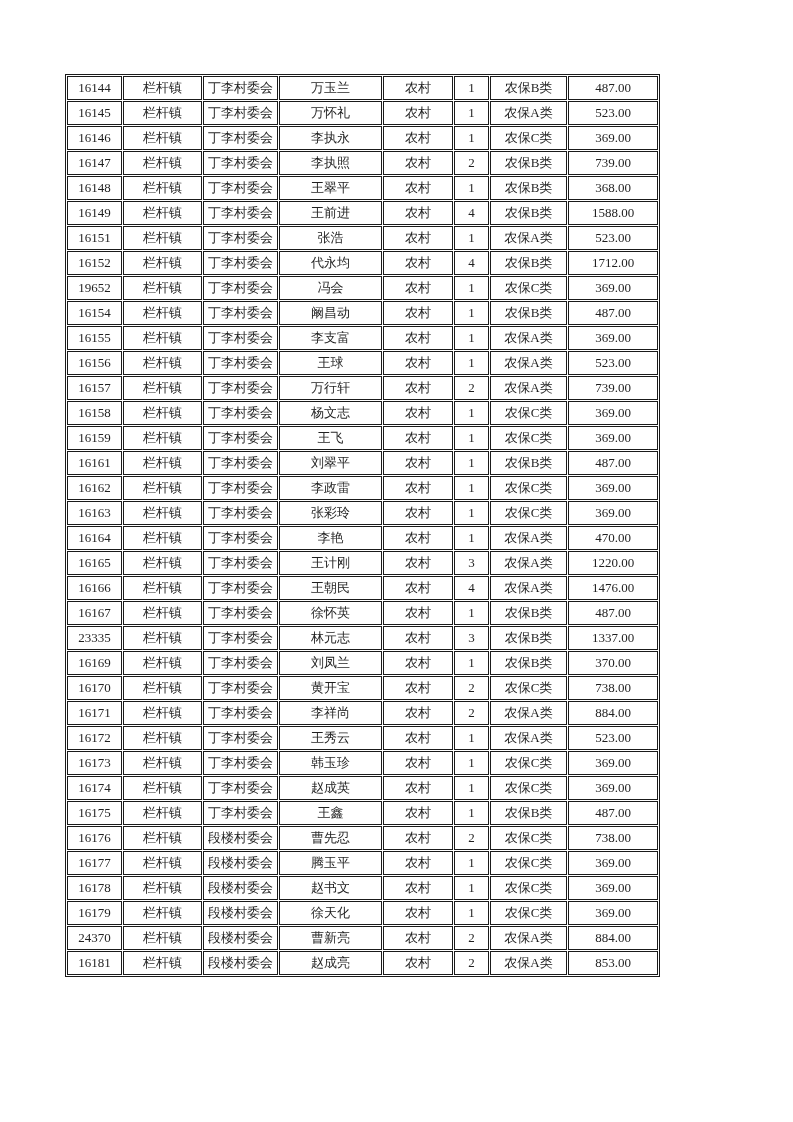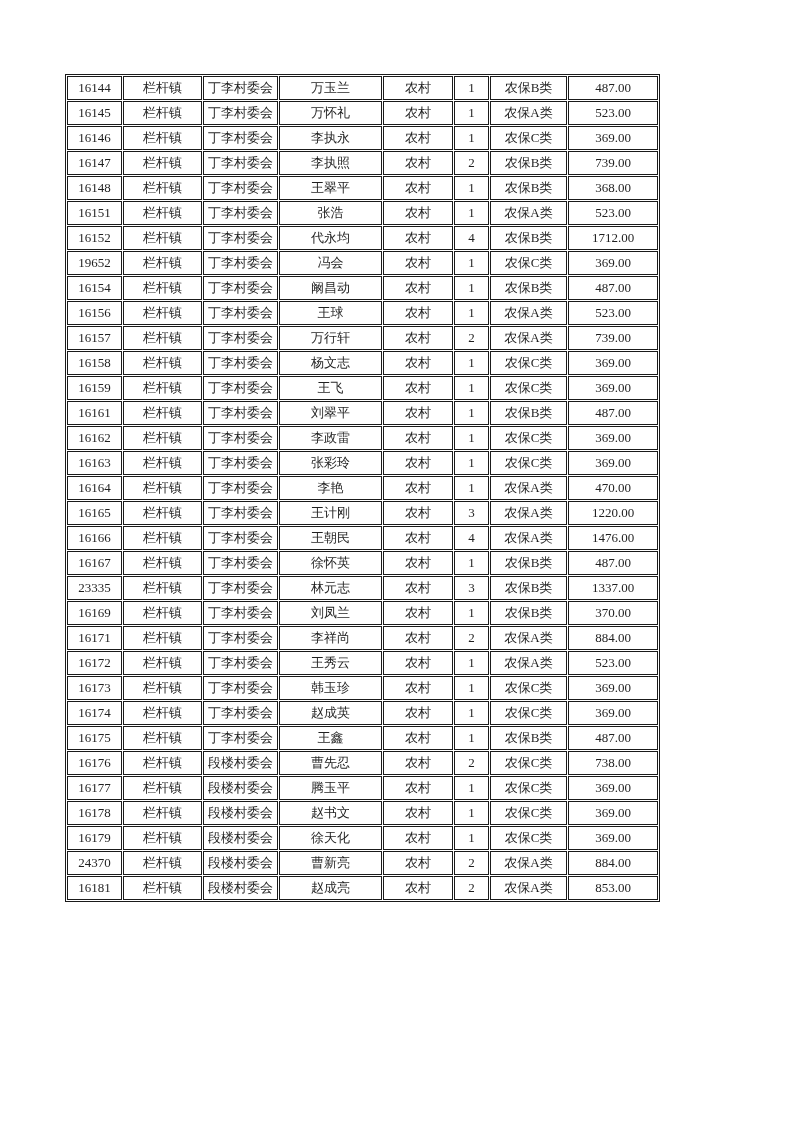--- a/index.html
+++ b/index.html
@@ -105,20 +105,30 @@
           <td>16148</td>
           <td>栏杆镇</td>
           <td>丁李村委会</td>
           <td>王翠平</td>
           <td>农村</td>
           <td>1</td>
           <td>农保B类</td>
           <td>368.00</td>
         </tr>
         <tr>
+          <td>16149</td>
+          <td>栏杆镇</td>
+          <td>丁李村委会</td>
+          <td>王前进</td>
+          <td>农村</td>
+          <td>4</td>
+          <td>农保B类</td>
+          <td>1588.00</td>
+        </tr>
+        <tr>
           <td>16151</td>
           <td>栏杆镇</td>
           <td>丁李村委会</td>
           <td>张浩</td>
           <td>农村</td>
           <td>1</td>
           <td>农保A类</td>
           <td>523.00</td>
         </tr>
         <tr>
@@ -145,20 +155,30 @@
           <td>16154</td>
           <td>栏杆镇</td>
           <td>丁李村委会</td>
           <td>阚昌动</td>
           <td>农村</td>
           <td>1</td>
           <td>农保B类</td>
           <td>487.00</td>
         </tr>
         <tr>
+          <td>16155</td>
+          <td>栏杆镇</td>
+          <td>丁李村委会</td>
+          <td>李支富</td>
+          <td>农村</td>
+          <td>1</td>
+          <td>农保A类</td>
+          <td>369.00</td>
+        </tr>
+        <tr>
           <td>16156</td>
           <td>栏杆镇</td>
           <td>丁李村委会</td>
           <td>王球</td>
           <td>农村</td>
           <td>1</td>
           <td>农保A类</td>
           <td>523.00</td>
         </tr>
         <tr>
@@ -273,20 +293,30 @@
         </tr>
         <tr>
           <td>16169</td>
           <td>栏杆镇</td>
           <td>丁李村委会</td>
           <td>刘凤兰</td>
           <td>农村</td>
           <td>1</td>
           <td>农保B类</td>
           <td>370.00</td>
+        </tr>
+        <tr>
+          <td>16170</td>
+          <td>栏杆镇</td>
+          <td>丁李村委会</td>
+          <td>黄开宝</td>
+          <td>农村</td>
+          <td>2</td>
+          <td>农保C类</td>
+          <td>738.00</td>
         </tr>
         <tr>
           <td>16171</td>
           <td>栏杆镇</td>
           <td>丁李村委会</td>
           <td>李祥尚</td>
           <td>农村</td>
           <td>2</td>
           <td>农保A类</td>
           <td>884.00</td>

